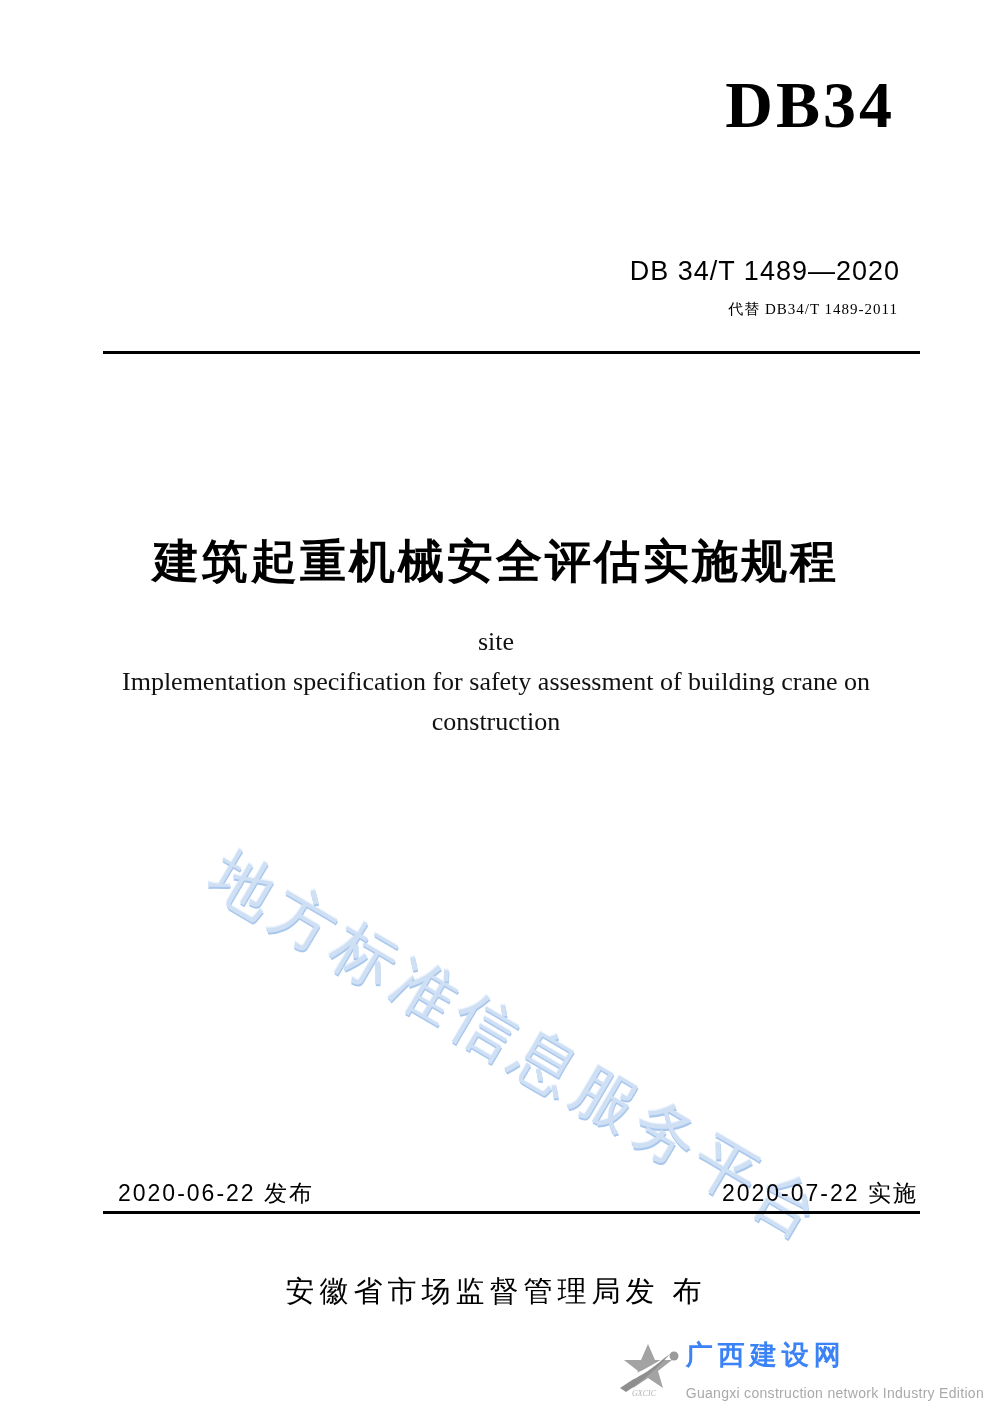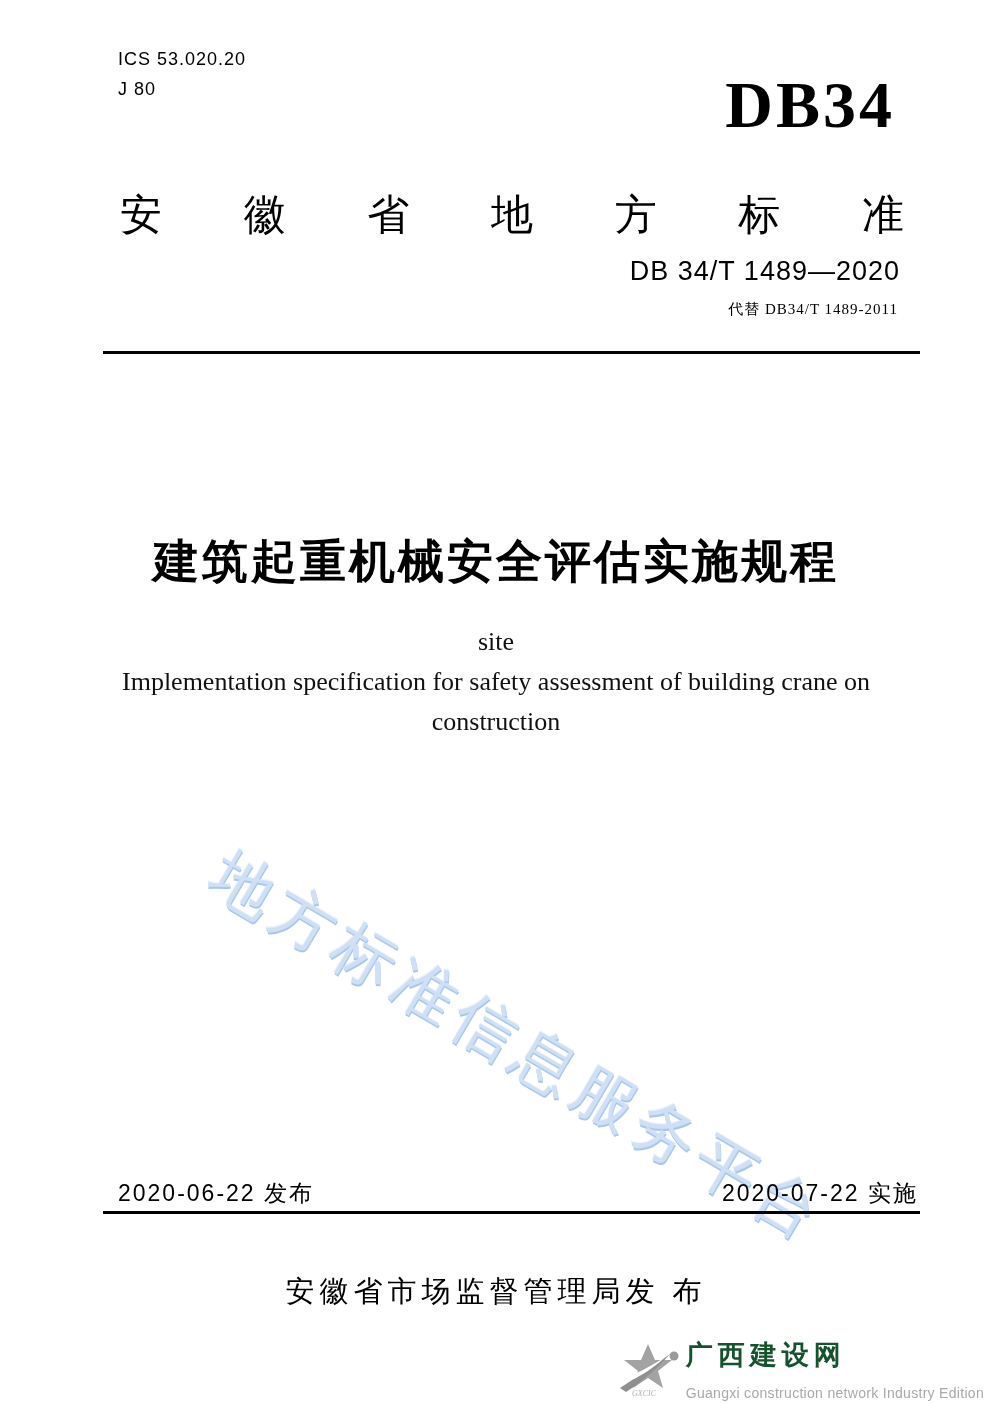--- a/index.html
+++ b/index.html
@@ -104,43 +104,38 @@
     position:absolute;right:8px;bottom:2px;
     display:flex;align-items:center;
   }
   .site-logo .mark{width:74px;height:58px;flex:0 0 auto;}
   .site-logo .texts{margin-left:2px;}
   .site-logo .cn{
     font-family:"Liberation Serif", serif;
     font-weight:700;
     font-size:27px;
     letter-spacing:5px;
-    color:#14532d;
+    color:#3b82f6;
     line-height:30px;
   }
   .site-logo .en{
     font-size:14px;
     color:#a9a9a9;
     letter-spacing:0.3px;
     margin-top:15px;
   }
 </style>
 </head>
 <body>
 
 <div class="page">
 
-  <div class="ics">
-    <div>ICS 53.020.20</div>
-    <div>J 80</div>
-  </div>
 
   <div class="db34">DB34</div>
 
-  <div class="province-std">安徽省地方标准</div>
 
   <div class="std-number">DB 34/T 1489—2020</div>
 
   <div class="replaces">代替 DB34/T 1489-2011</div>
 
   <div class="rule-top"></div>
 
   <div class="title-cn">建筑起重机械安全评估实施规程</div>
 
   <div class="title-en">

